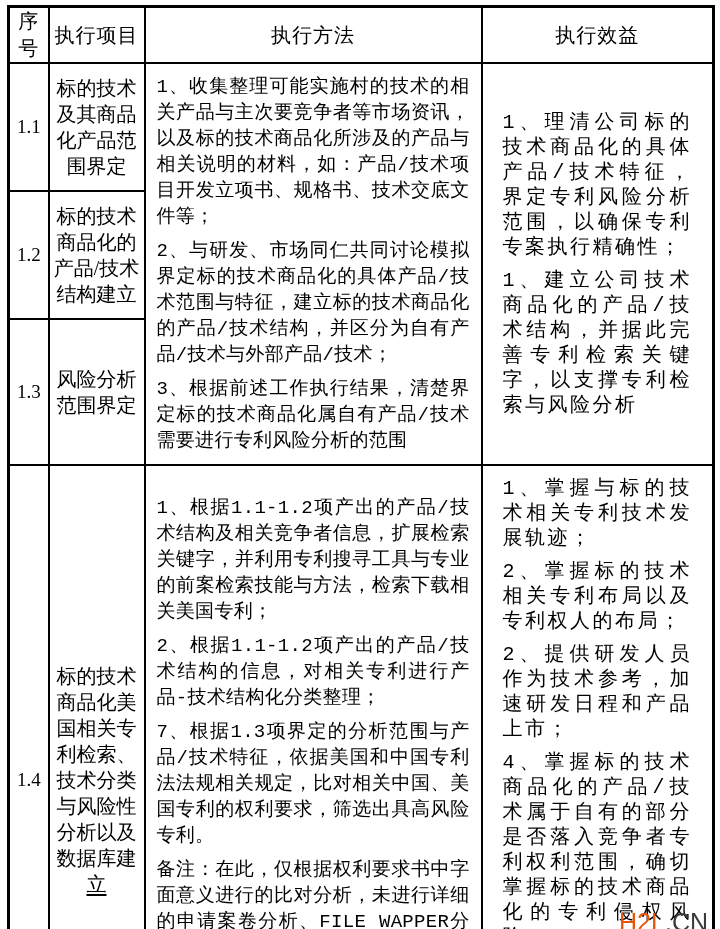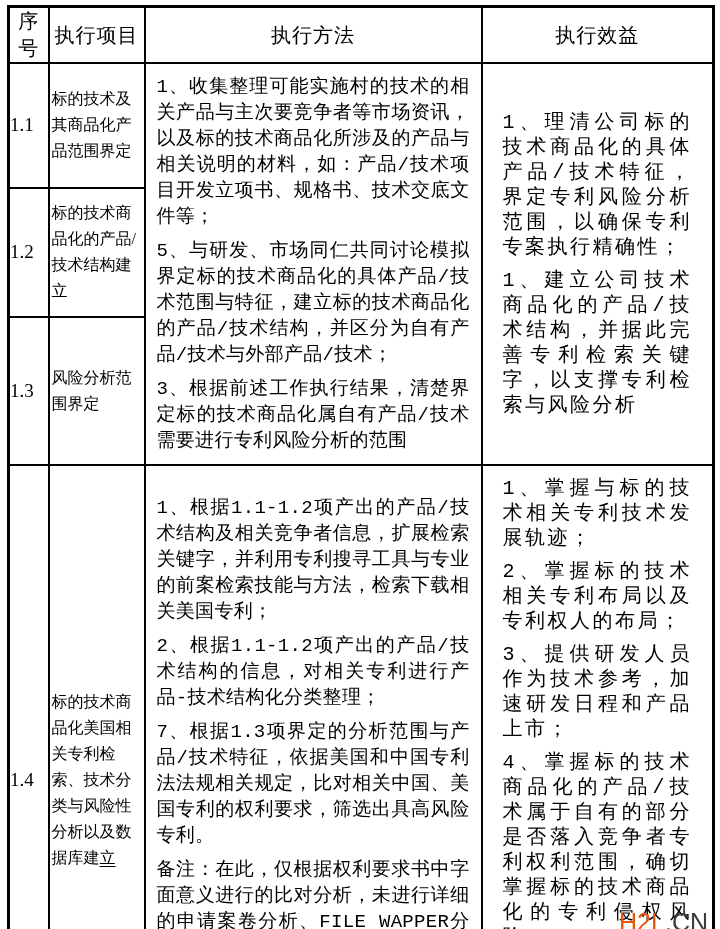--- a/index.html
+++ b/index.html
@@ -25,25 +25,26 @@
   tr.row-1-2 { height: 105px; }
   tr.row-1-3 { height: 126px; }
   tr.row-1-4 { height: 528px; }
 
   td.hdr-cell {
     text-align: center;
     font-size: 20px;
     letter-spacing: 1px;
   }
   td.no-cell {
+    text-align: center;
     font-size: 19px;
   }
   td.item-cell {
-    text-align: left;
-    font-size: 16px;
+    text-align: center;
+    font-size: 20px;
     line-height: 26px;
     padding: 2px 2px;
   }
   td.method-cell {
     font-size: 19px;
     line-height: 26px;
     letter-spacing: 0.3px;
     padding: 2px 3px;
     text-align: justify;
   }
@@ -89,21 +90,21 @@
       <td class="hdr-cell">执行项目</td>
       <td class="hdr-cell">执行方法</td>
       <td class="hdr-cell">执行效益</td>
     </tr>
 
     <tr class="row-1-1">
       <td class="no-cell">1.1</td>
       <td class="item-cell">标的技术及其商品化产品范围界定</td>
       <td class="method-cell" rowspan="3">
         <p>1、收集整理可能实施村的技术的相关产品与主次要竞争者等市场资讯，以及标的技术商品化所涉及的产品与相关说明的材料，如：产品/技术项目开发立项书、规格书、技术交底文件等；</p>
-        <p>5、与研发、市场同仁共同讨论模拟界定标的技术商品化的具体产品/技术范围与特征，建立标的技术商品化的产品/技术结构，并区分为自有产品/技术与外部产品/技术；</p>
+        <p>2、与研发、市场同仁共同讨论模拟界定标的技术商品化的具体产品/技术范围与特征，建立标的技术商品化的产品/技术结构，并区分为自有产品/技术与外部产品/技术；</p>
         <p>3、根据前述工作执行结果，清楚界定标的技术商品化属自有产品/技术需要进行专利风险分析的范围</p>
       </td>
       <td class="benefit-cell" rowspan="3">
         <p>1、理清公司标的技术商品化的具体产品/技术特征，界定专利风险分析范围，以确保专利专案执行精确性；</p>
         <p>1、建立公司技术商品化的产品/技术结构，并据此完善专利检索关键字，以支撑专利检索与风险分析</p>
       </td>
     </tr>
 
     <tr class="row-1-2">
       <td class="no-cell">1.2</td>
@@ -122,21 +123,21 @@
       </td>
       <td class="method-cell">
         <p>1、根据1.1-1.2项产出的产品/技术结构及相关竞争者信息，扩展检索关键字，并利用专利搜寻工具与专业的前案检索技能与方法，检索下载相关美国专利；</p>
         <p>2、根据1.1-1.2项产出的产品/技术结构的信息，对相关专利进行产品-技术结构化分类整理；</p>
         <p>7、根据1.3项界定的分析范围与产品/技术特征，依据美国和中国专利法法规相关规定，比对相关中国、美国专利的权利要求，筛选出具高风险专利。</p>
         <p>备注：在此，仅根据权利要求书中字面意义进行的比对分析，未进行详细的申请案卷分析、FILE WAPPER分析等过程，后续如果切实发现高风险专利，则需分别依据中国专利侵权判定原则和美国专利侵权判定步骤和标准单独对每件专利进行详细的分析和比对分析</p>
       </td>
       <td class="benefit-cell">
         <p>1、掌握与标的技术相关专利技术发展轨迹；</p>
         <p>2、掌握标的技术相关专利布局以及专利权人的布局；</p>
-        <p>3、提供研发人员作为技术参考，加速研发日程和产品上市；</p>
+        <p>2、提供研发人员作为技术参考，加速研发日程和产品上市；</p>
         <p>4、掌握标的技术商品化的产品/技术属于自有的部分是否落入竞争者专利权利范围，确切掌握标的技术商品化的专利侵权风险；</p>
         <p>1、为公司未来技术发展和专利布局和商品化专利风险管控及专利布局规划提供依据</p>
       </td>
     </tr>
   </tbody>
     </table>
 
   <div class="watermark">
     <span class="wm-brand">H2L</span><span class="wm-suffix">.CN</span>
   </div>

